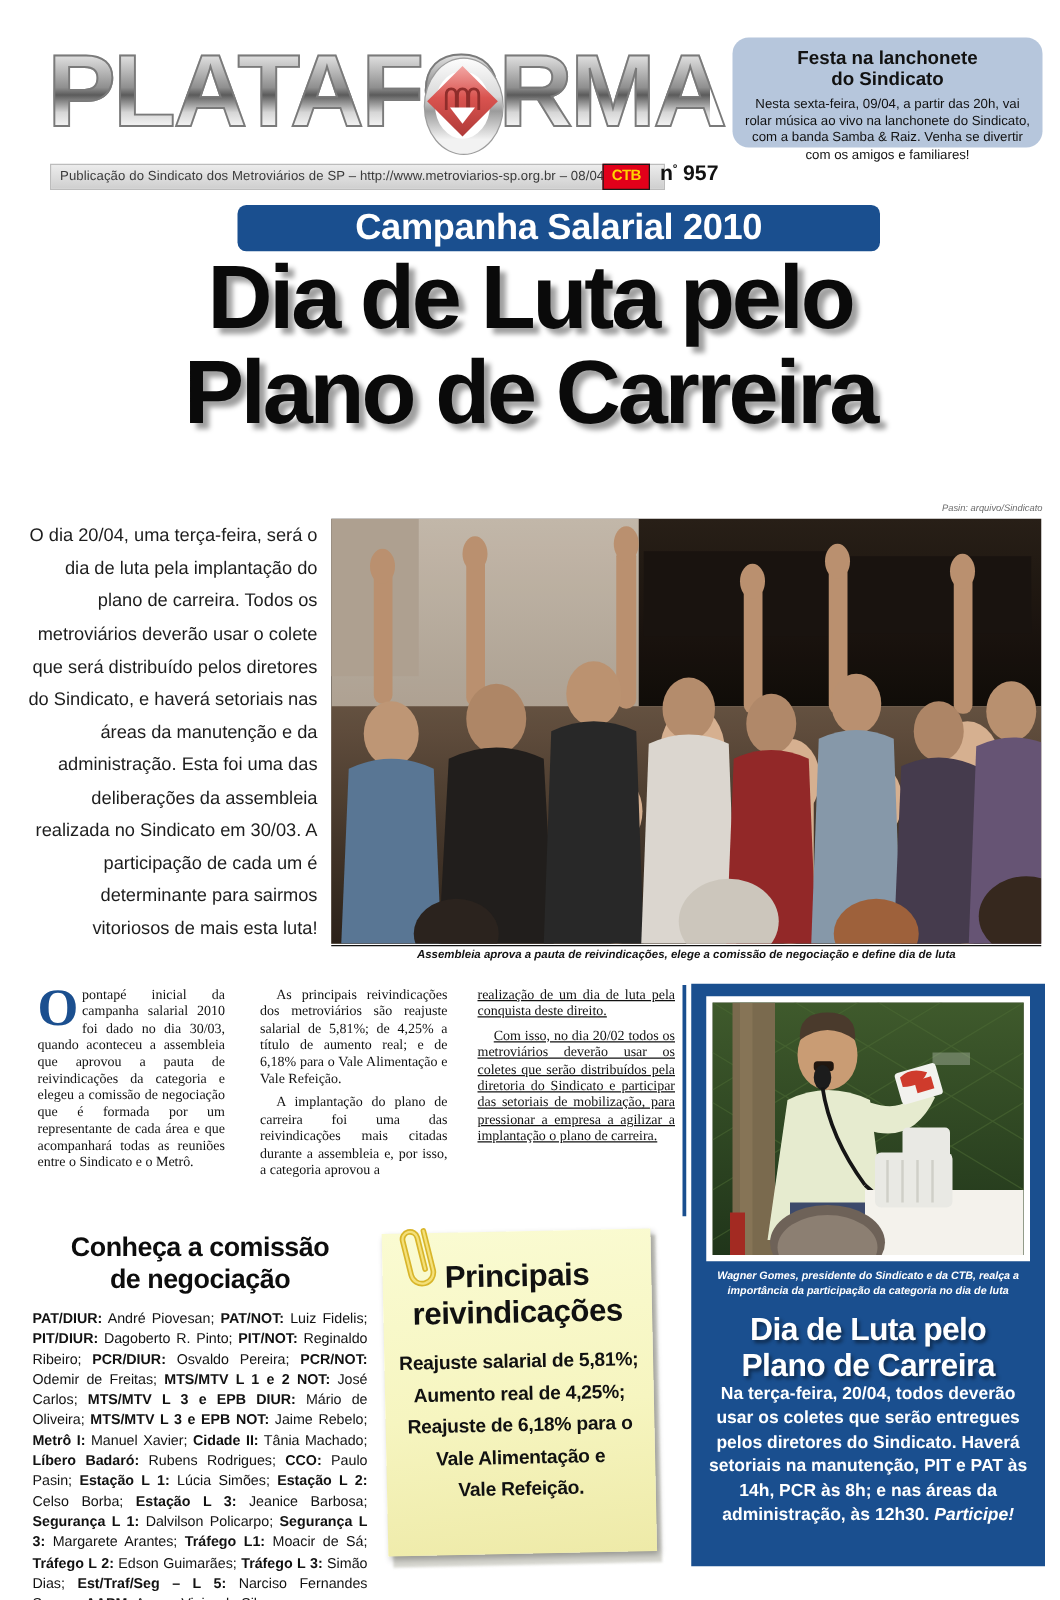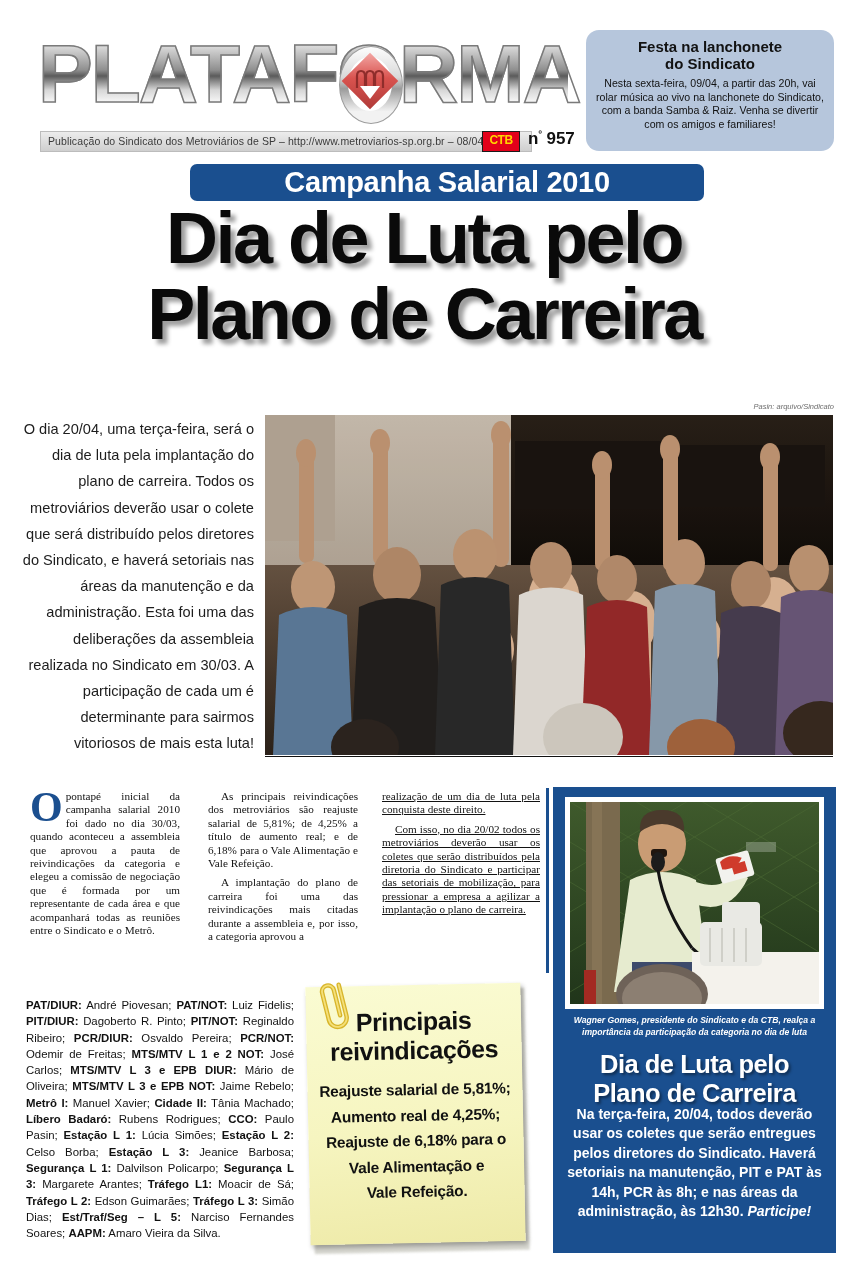--- a/index.html
+++ b/index.html
@@ -68,21 +68,21 @@
     text-align:center;letter-spacing:-.5px;
   }
   .issue-no{
     position:absolute;left:528px;top:129px;font-size:17px;font-weight:bold;color:#111;
     white-space:nowrap;
   }
   .issue-no sup{font-size:9px;}
 
   
   .festa-box{
-    position:absolute;left:586px;top:30px;width:248px;height:121px;
+    position:absolute;left:586px;top:30px;width:248px;height:88px;
     background:#b6c6dc;border-radius:13px;
     padding:8px 10px 0;box-sizing:border-box;text-align:center;
   }
   .festa-title{font-size:15px;font-weight:bold;color:#121212;line-height:17px;}
   .festa-body{font-size:10.6px;color:#111;line-height:13.6px;margin-top:5px;}
 
   
   .campanha{
     position:absolute;left:190px;top:164px;width:514px;height:37px;
     background:#1a4f8f;border-radius:7px;
@@ -326,37 +326,42 @@
         <ellipse cx="318" cy="322" rx="40" ry="34" fill="#d9d3c8"></ellipse>
         <ellipse cx="436" cy="332" rx="34" ry="28" fill="#a8683f"></ellipse>
         <ellipse cx="556" cy="318" rx="38" ry="32" fill="#3a2b20"></ellipse>
         <ellipse cx="100" cy="332" rx="34" ry="28" fill="#2e2620"></ellipse>
       </g>
       <rect width="568" height="340" fill="#000" opacity="0.06"></rect>
     </svg>
   </div>
 
   <div class="rule-main"></div>
+  <div class="caption-main">Assembleia aprova a pauta de reivindicações, elege a comissão de negociação e define dia de luta</div>
 
   <div class="cols">
     <div class="col c1">
       <p class="noind"><span class="dropcap">O</span><span>pontapé inicial da campanha salarial 2010 foi dado no dia 30/03, quando aconteceu a assembleia que aprovou a pauta de reivindicações da categoria e elegeu a comissão de negociação que é formada por um representante de cada área e que acompanhará todas as reuniões entre o Sindicato e o Metrô.</span></p>
     </div>
     <div class="col c2">
       <p>As principais reivindicações dos metroviários são reajuste salarial de 5,81%; de 4,25% a título de aumento real; e de 6,18% para o Vale Alimentação e Vale Refeição.</p>
       <p>A implantação do plano de carreira foi uma das reivindicações mais citadas durante a assembleia e, por isso, a categoria aprovou a</p>
     </div>
     <div class="col c3">
       <p class="noind">realização de um dia de luta pela conquista deste direito.</p>
       <p>Com isso, no dia 20/02 todos os metroviários deverão usar os coletes que serão distribuídos pela diretoria do Sindicato e participar das setoriais de mobilização, para pressionar a empresa a agilizar a implantação o plano de carreira.</p>
     </div>
   </div>
   <div class="vrule"></div>
 
   <div class="comissao">
+    <h2>
+      <span>Conheça a comissão</span><br>
+      <span>de negociação</span>
+    </h2>
     <div class="members"><b>PAT/DIUR:</b><span> André Piovesan; </span><b>PAT/NOT:</b><span> Luiz Fidelis; </span><b>PIT/DIUR:</b><span> Dagoberto R. Pinto; </span><b>PIT/NOT:</b><span> Reginaldo Ribeiro; </span><b>PCR/DIUR:</b><span> Osvaldo Pereira; </span><b>PCR/NOT:</b><span> Odemir de Freitas; </span><b>MTS/MTV L 1 e 2 NOT:</b><span> José Carlos; </span><b>MTS/MTV L 3 e EPB DIUR:</b><span> Mário de Oliveira; </span><b>MTS/MTV L 3 e EPB NOT:</b><span> Jaime Rebelo; </span><b>Metrô I:</b><span> Manuel Xavier; </span><b>Cidade II:</b><span> Tânia Machado; </span><b>Líbero Badaró:</b><span> Rubens Rodrigues; </span><b>CCO:</b><span> Paulo Pasin; </span><b>Estação L 1:</b><span> Lúcia Simões; </span><b>Estação L 2:</b><span> Celso Borba; </span><b>Estação L 3:</b><span> Jeanice Barbosa; </span><b>Segurança L 1:</b><span> Dalvilson Policarpo; </span><b>Segurança L 3:</b><span> Margarete Arantes; </span><b>Tráfego L1:</b><span> Moacir de Sá; </span><b>Tráfego L 2:</b><span> Edson Guimarães; </span><b>Tráfego L 3:</b><span> Simão Dias; </span><b>Est/Traf/Seg – L 5:</b><span> Narciso Fernandes Soares; </span><b>AAPM:</b><span> Amaro Vieira da Silva.</span></div>
   </div>
 
   <div class="sticky-shadow"></div>
   <div class="sticky">
     <h3>
       <span>Principais</span><br>
       <span>reivindicações</span>
     </h3>
     <div class="items">

